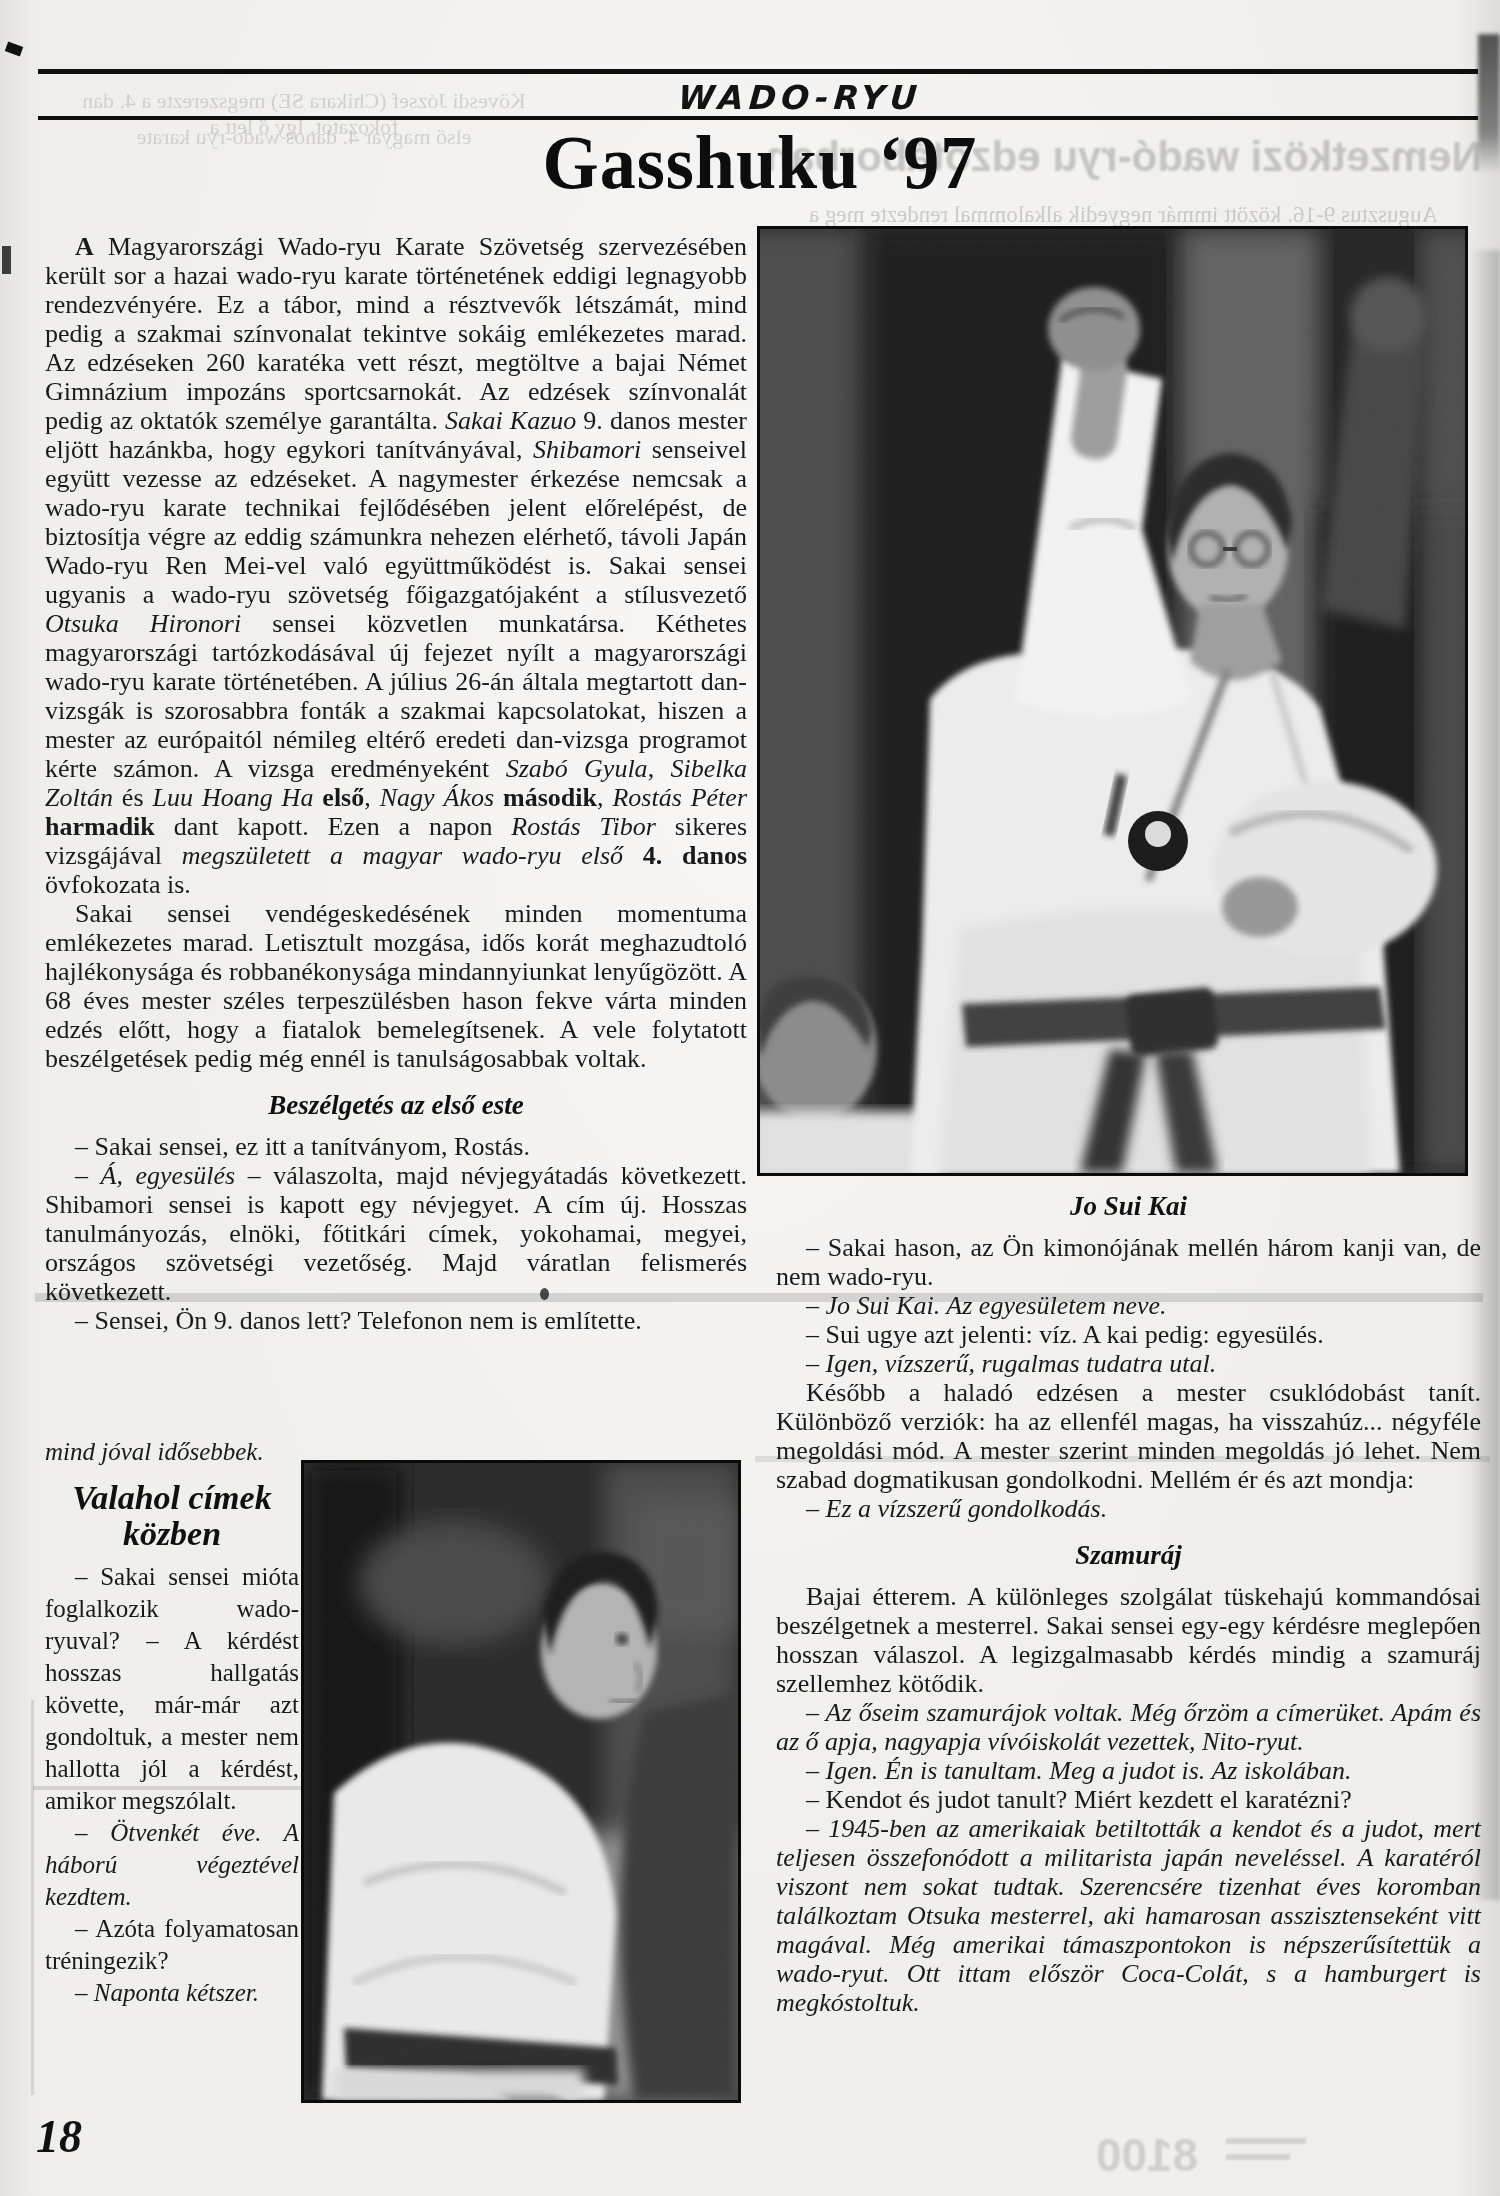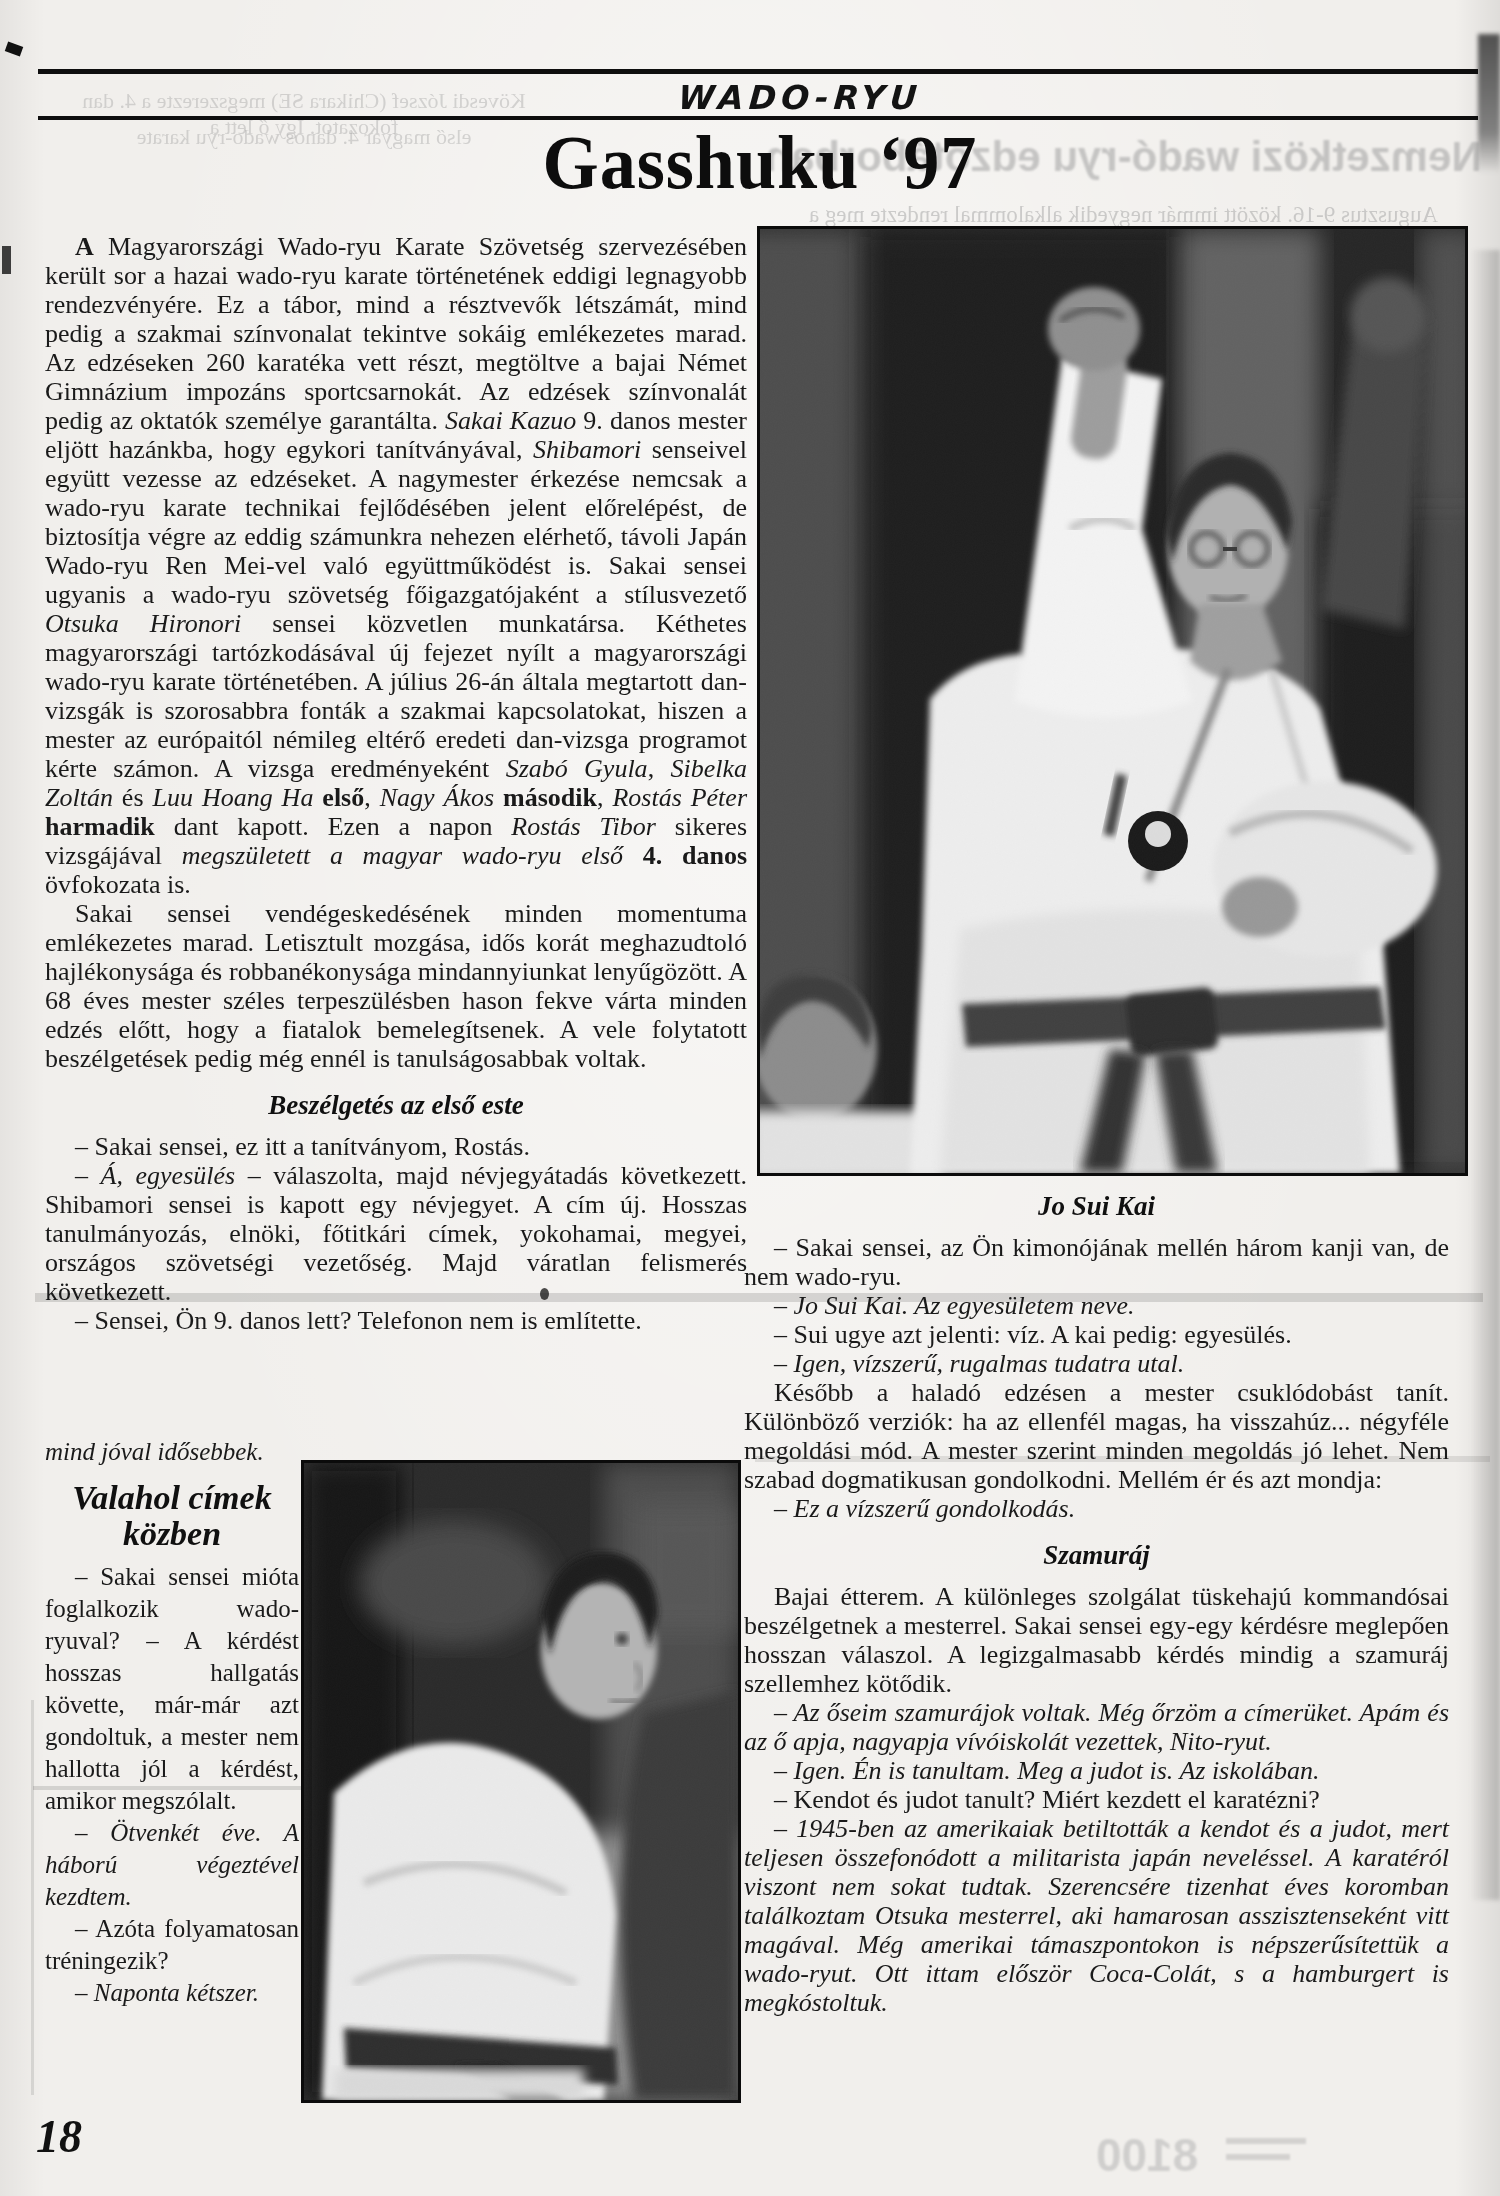--- a/index.html
+++ b/index.html
@@ -28,21 +28,21 @@
   .bleed-tl{left:40px;width:528px;opacity:.38;font-size:22px;color:#9c9c9c;text-align:center;filter:blur(.6px);}
   .bleed-tl1{top:88px;}
   .bleed-tl2{top:124px;}
   .bleed-8100{left:1072px;width:150px;top:2128px;text-align:center;opacity:.5;
       font-family:"Liberation Sans",sans-serif;font-weight:bold;font-size:46px;color:#aeaeae;filter:blur(1px);}
   .bleed-bar{position:absolute;background:#8f8f8f;opacity:.3;filter:blur(1px);}
   .bleed-line{position:absolute;background:#000;}
   
   .leftcol{position:absolute;left:45px;top:232px;width:702px;font-size:26px;line-height:29px;text-align:justify;}
   .narrowcol{position:absolute;left:45px;top:1436px;width:254px;font-size:25px;line-height:32px;text-align:justify;}
-  .rightcol{position:absolute;left:744px;top:1192px;width:705px;font-size:26px;line-height:29px;text-align:justify;}
+  .rightcol{position:absolute;left:776px;top:1192px;width:705px;font-size:26px;line-height:29px;text-align:justify;}
   .para{margin:0;text-indent:30px;}
   .para.ni{text-indent:0;}
   .s-b{font-weight:bold;}
   .s-i{font-style:italic;}
   .col-heading{font-weight:bold;font-style:italic;font-size:27px;text-align:center;
                margin:18px 0 12px;line-height:1.08;color:#101010;}
   .rightcol .col-heading:first-child{margin-top:0;}
   .narrow-heading{font-weight:bold;font-style:italic;font-size:34px;text-align:center;
                margin:12px 0 10px;line-height:1.05;color:#101010;}
   
@@ -215,21 +215,21 @@
         <p class="para"><span>– Sakai sensei mióta foglalkozik wado-ryuval? – A kérdést hosszas hallgatás követte, már-már azt gondoltuk, a mester nem hallotta jól a kérdést, amikor megszólalt.</span></p>
         <p class="para"><span class="s-i">– Ötvenkét éve. A háború végeztével kezdtem.</span></p>
         <p class="para"><span>– Azóta folyamatosan tréningezik?</span></p>
         <p class="para"><span class="s-i">– Naponta kétszer.</span></p>
       </div>
   </div>
 
   <div class="rightcol">
     <h2 class="col-heading">Jo Sui Kai</h2>
     <div>
-        <p class="para"><span>– Sakai sensei, az Ön kimonójának mellén három kanji van, de nem wado-ryu.</span></p>
+        <p class="para"><span>– Sakai hason, az Ön kimonójának mellén három kanji van, de nem wado-ryu.</span></p>
         <p class="para"><span class="s-i">– Jo Sui Kai. Az egyesületem neve.</span></p>
         <p class="para"><span>– Sui ugye azt jelenti: víz. A kai pedig: egyesülés.</span></p>
         <p class="para"><span class="s-i">– Igen, vízszerű, rugalmas tudatra utal.</span></p>
         <p class="para"><span>Később a haladó edzésen a mester csuklódobást tanít. Különböző verziók: ha az ellenfél magas, ha visszahúz... négyféle megoldási mód. A mester szerint minden megoldás jó lehet. Nem szabad dogmatikusan gondolkodni. Mellém ér és azt mondja:</span></p>
         <p class="para"><span class="s-i">– Ez a vízszerű gondolkodás.</span></p>
       </div>
     <h2 class="col-heading">Szamuráj</h2>
     <div>
         <p class="para"><span>Bajai étterem. A különleges szolgálat tüskehajú kommandósai beszélgetnek a mesterrel. Sakai sensei egy-egy kérdésre meglepően hosszan válaszol. A legizgalmasabb kérdés mindig a szamuráj szellemhez kötődik.</span></p>
         <p class="para"><span class="s-i">– Az őseim szamurájok voltak. Még őrzöm a címerüket. Apám és az ő apja, nagyapja vívóiskolát vezettek, Nito-ryut.</span></p>

